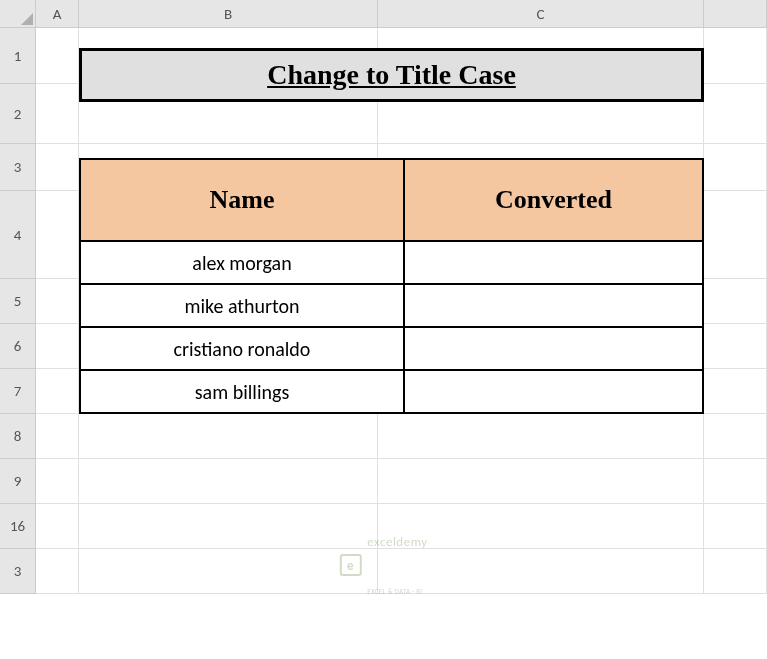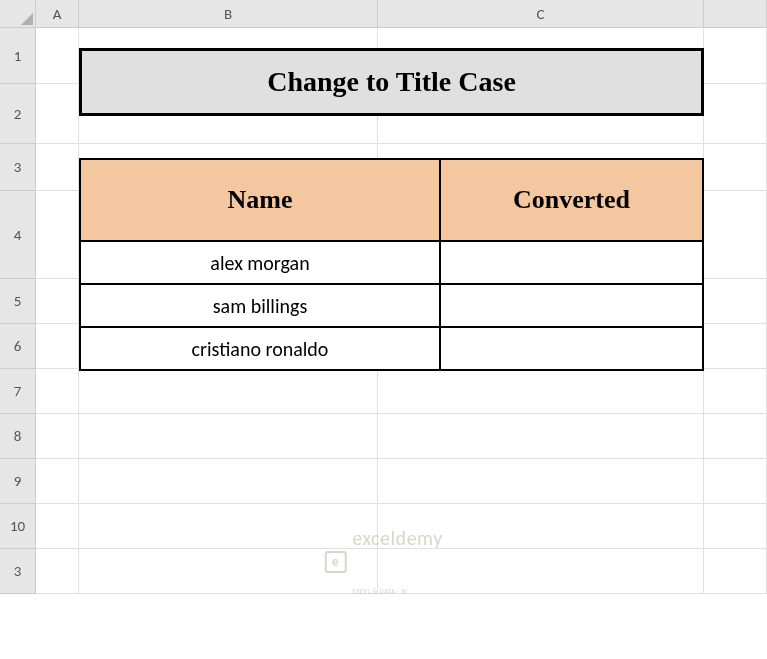--- a/index.html
+++ b/index.html
@@ -61,29 +61,30 @@
     .cell {
       border-right: 1px solid #e0e0e0;
       border-bottom: 1px solid #e0e0e0;
       background: #ffffff;
     }
     .title-box {
       position: absolute;
       top: 20px;
       left: 0;
       right: 0;
-      height: 68px;
+      height: 54px;
       border: 3px solid #000;
       background: #e0e0e0;
       display: flex;
       align-items: center;
       justify-content: center;
       font-size: 28px;
       font-weight: bold;
       font-family: Georgia, serif;
+      text-decoration: underline;
     }
     .data-table {
       position: absolute;
       top: 130px;
       left: 0;
       right: 0;
       border-collapse: collapse;
       width: 100%;
     }
     .data-table th {
@@ -97,21 +98,21 @@
     }
     .data-table td {
       border: 2px solid #000;
       height: 43px;
       font-size: 20px;
       text-align: center;
       background: #ffffff;
     }
     .data-table th:first-child,
     .data-table td:first-child {
-      width: 360px;
+      width: 324px;
       margin-top: 17px;
     }
     .watermark {
       position: absolute;
       bottom: 64px;
       left: 50%;
       transform: translateX(-50%);
       display: flex;
       align-items: center;
       gap: 6px;
@@ -129,21 +130,21 @@
       color: #7a9b5e;
       font-size: 13px;
       font-weight: bold;
     }
     .watermark-text {
       display: flex;
       flex-direction: column;
       line-height: 1;
     }
     .watermark-main {
-      font-size: 20px;
+      font-size: 13px;
       color: #7a9b5e;
       letter-spacing: 0.5px;
     }
     .watermark-sub {
       font-size: 7px;
       color: #888;
       letter-spacing: 0.3px;
       margin-top: 40px;
     }
   </style>
@@ -204,21 +205,21 @@
   <div class="cell"></div>
   <div class="cell"></div>
   <div class="cell"></div>
 
   <div class="row-header">9</div>
   <div class="cell"></div>
   <div class="cell"></div>
   <div class="cell"></div>
   <div class="cell"></div>
 
-  <div class="row-header">10</div>
+  <div class="row-header">16</div>
   <div class="cell"></div>
   <div class="cell"></div>
   <div class="cell"></div>
   <div class="cell"></div>
 
   <div class="row-header">3</div>
   <div class="cell"></div>
   <div class="cell"></div>
   <div class="cell"></div>
   <div class="cell"></div>
@@ -235,25 +236,29 @@
         <th>Name</th>
         <th>Converted</th>
       </tr>
     </thead>
     <tbody>
       <tr>
         <td>alex morgan</td>
         <td></td>
       </tr>
       <tr>
+        <td>mike athurton</td>
+        <td></td>
+      </tr>
+      <tr>
+        <td>cristiano ronaldo</td>
+        <td></td>
+      </tr>
+      <tr>
         <td>sam billings</td>
-        <td></td>
-      </tr>
-      <tr>
-        <td>cristiano ronaldo</td>
         <td></td>
       </tr>
     </tbody>
   </table>
 </div>
 
 <div class="watermark">
   <div class="watermark-icon">e</div>
   <div class="watermark-text">
     <span class="watermark-main">exceldemy</span>

